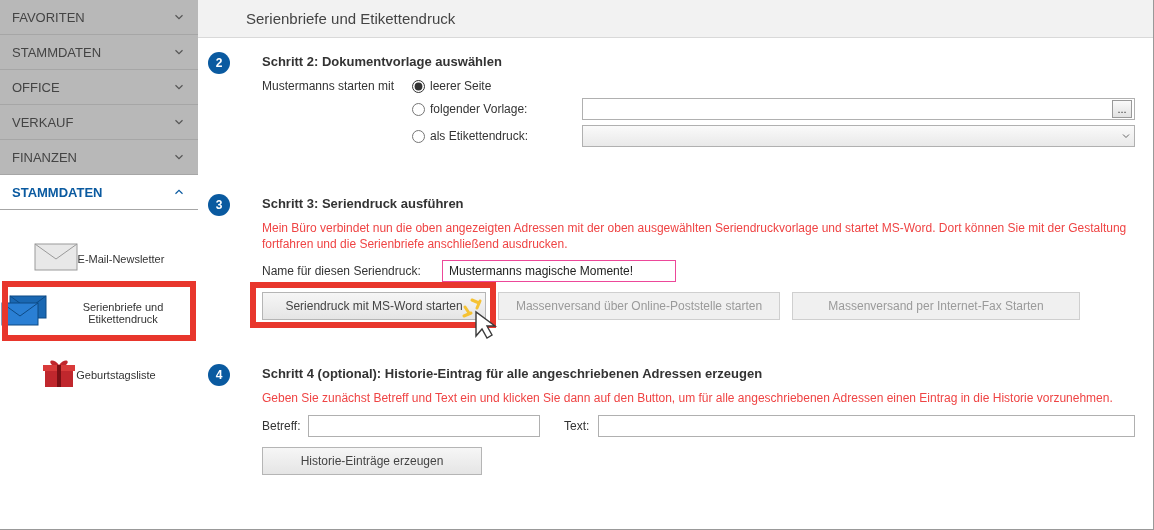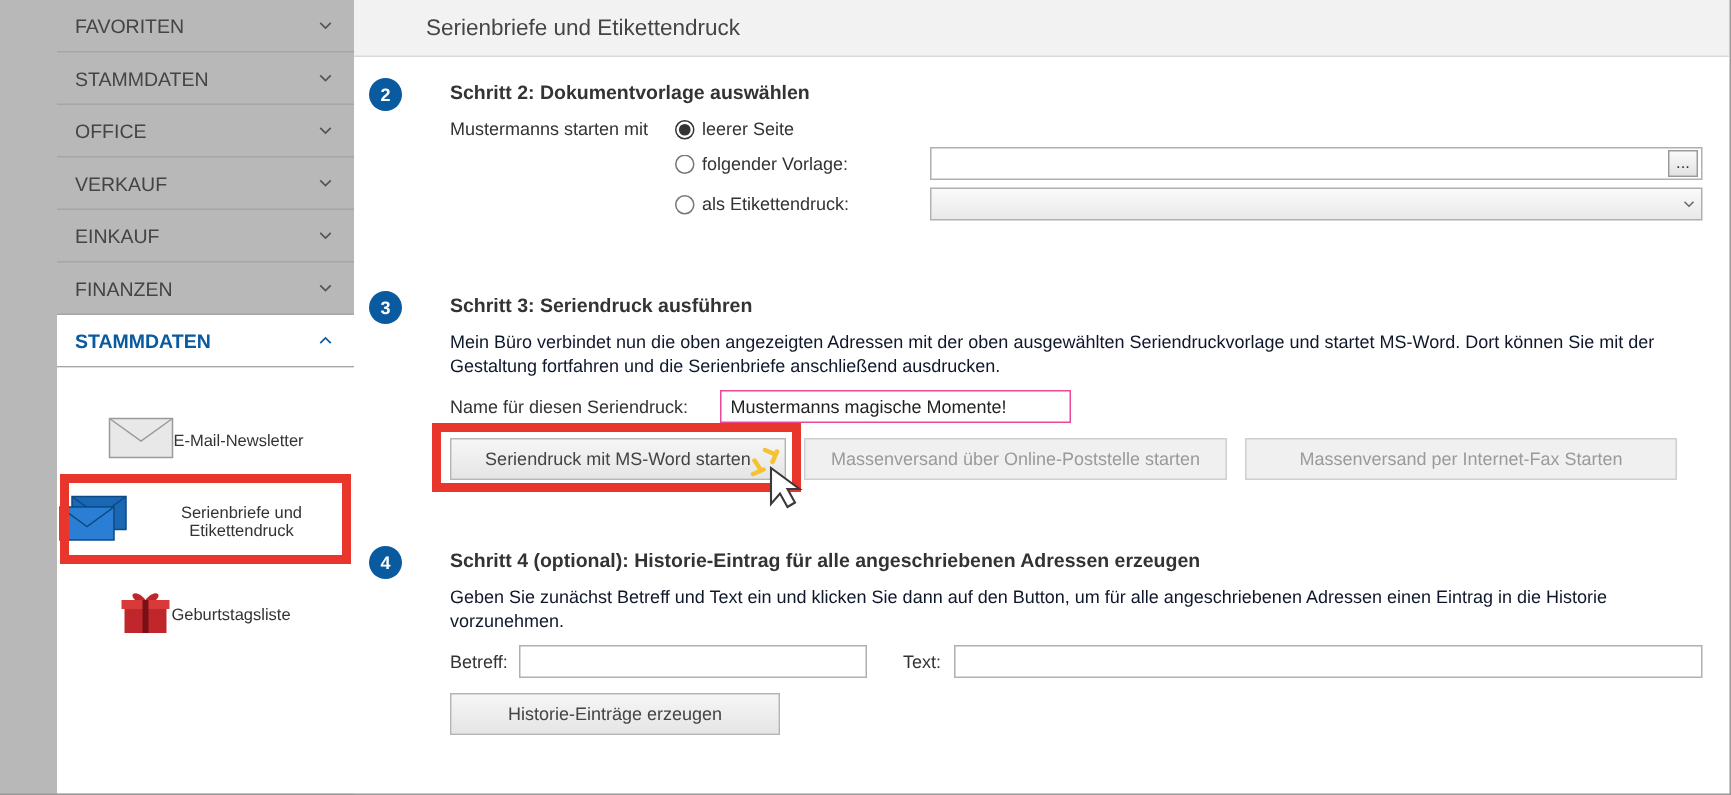--- a/index.html
+++ b/index.html
@@ -11,21 +11,20 @@
     background: #b8b8b8;
   }
   .app {
     width: 1154px; height: 530px;
     display: flex;
     background: #b8b8b8;
     border: 1px solid #999;
     border-top: none;
     border-left: none;
     overflow: hidden;
-    padding-left: 38px;
   }
   
   .sidebar {
     width: 198px;
     flex: 0 0 198px;
     display: flex;
     flex-direction: column;
     background: #b8b8b8;
   }
   .accordion-item {
@@ -120,21 +119,21 @@
   .step-wrap { position: relative; margin-left: 30px; }
   .step h3 {
     margin: 0 0 10px 0;
     font-size: 13px;
     font-weight: 700;
     color: #333;
   }
   .step p {
     margin: 2px 0 8px 0;
     font-size: 12px;
-    color: #0f172a;
+    color: #ef4444;
     line-height: 1.3;
   }
   .form-row {
     display:flex;
     align-items:center;
     margin: 5px 0;
   }
   .form-label-col {
     width: 150px; flex:0 0 150px;
     font-size: 12px;
@@ -232,28 +231,20 @@
     <div class="accordion-item">
       <span>OFFICE</span>
       <span class="chevron">
         <svg viewBox="0 0 24 24">
             <path d="M6 9l6 6 6-6" fill="none" stroke="#555" stroke-width="2"></path>
           </svg>
       </span>
     </div>
     <div class="accordion-item">
       <span>VERKAUF</span>
-      <span class="chevron">
-        <svg viewBox="0 0 24 24">
-            <path d="M6 9l6 6 6-6" fill="none" stroke="#555" stroke-width="2"></path>
-          </svg>
-      </span>
-    </div>
-    <div class="accordion-item">
-      <span>EINKAUF</span>
       <span class="chevron">
         <svg viewBox="0 0 24 24">
             <path d="M6 9l6 6 6-6" fill="none" stroke="#555" stroke-width="2"></path>
           </svg>
       </span>
     </div>
     <div class="accordion-item">
       <span>FINANZEN</span>
       <span class="chevron">
         <svg viewBox="0 0 24 24">

